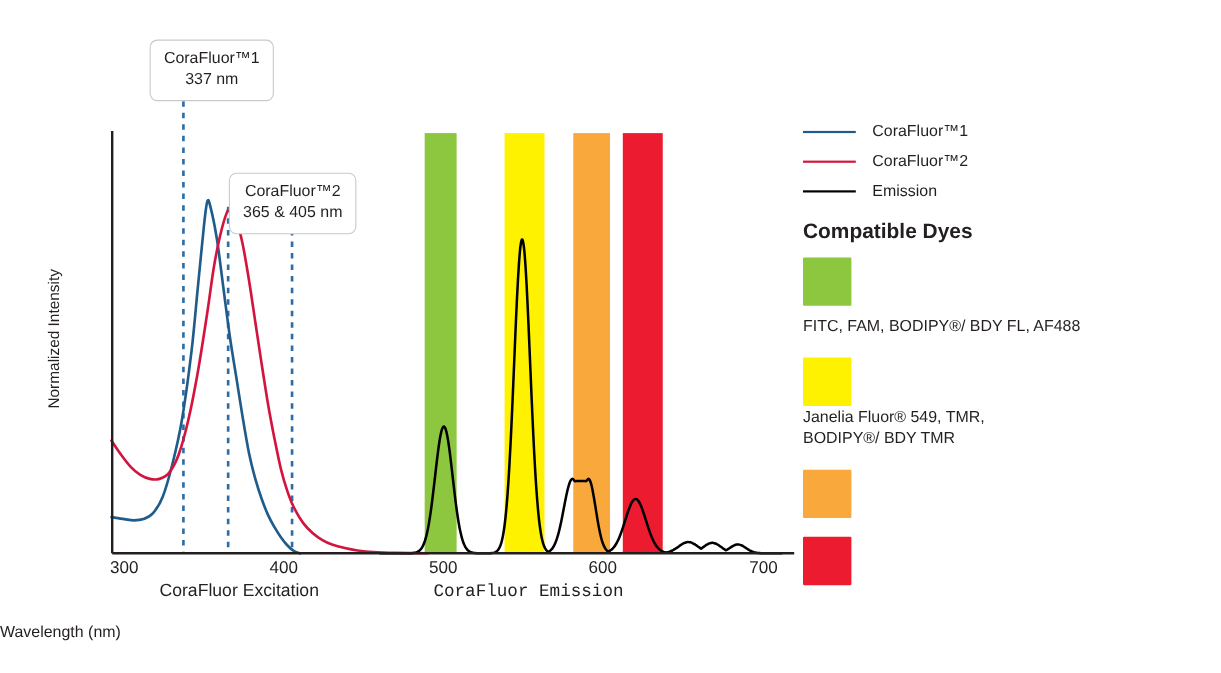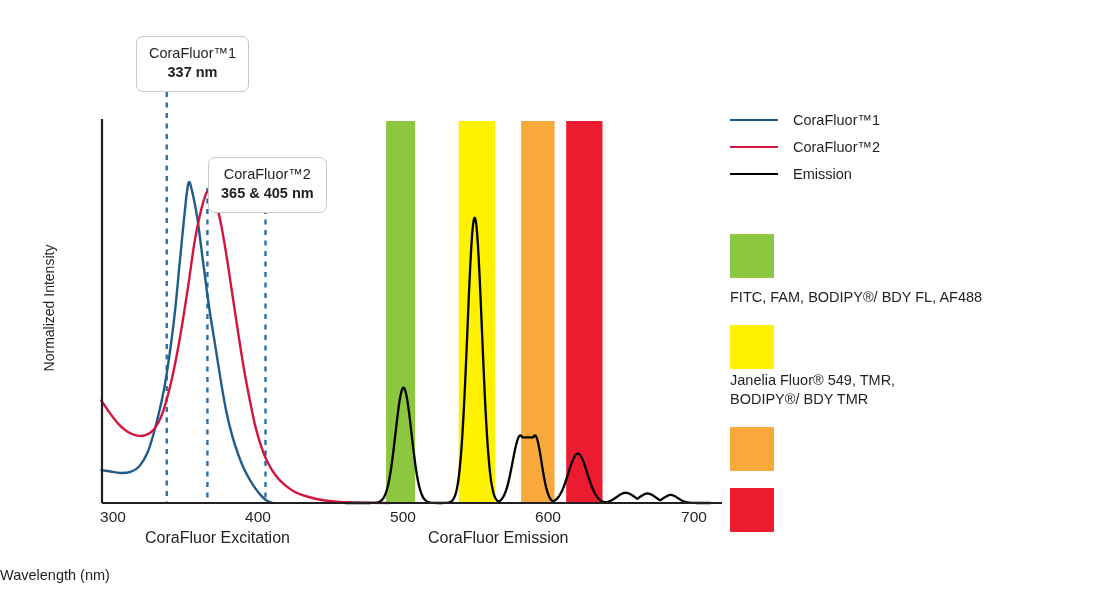--- a/index.html
+++ b/index.html
@@ -21,21 +21,21 @@
     background:#ffffff;
     text-align:center;
     font-size:14.5px;
     line-height:1.33;
     color:#231f20;
     padding:7px 12px 8px 12px;
     white-space:nowrap;
     box-sizing:border-box;
   }
   .callout .l1{display:block;}
-  .callout .l2{display:block;font-weight:bold;}
+  .callout .l2{display:block;}
   #callout-cf1{left:136px;top:36px;}
   #callout-cf2{left:208px;top:157px;}
 
   
   .tick-label{
     position:absolute;font-size:15.5px;color:#231f20;
     text-align:center;width:60px;
   }
   .axis-sublabel{
     position:absolute;font-size:16px;color:#231f20;
@@ -105,40 +105,41 @@
     <span class="l2">365 &amp; 405 nm</span>
   </div>
 
   <div class="tick-label" id="tick-300" style="left:83px;top:508px;">300</div>
   <div class="tick-label" id="tick-400" style="left:228px;top:508px;">400</div>
   <div class="tick-label" id="tick-500" style="left:373px;top:508px;">500</div>
   <div class="tick-label" id="tick-600" style="left:518px;top:508px;">600</div>
   <div class="tick-label" id="tick-700" style="left:664px;top:508px;">700</div>
 
   <div class="axis-sublabel" id="sub-exc" style="left:145px;top:529px;">CoraFluor Excitation</div>
-  <div class="axis-sublabel" id="sub-emi" style="left:428px;top:529px;">CoraFluor Emission</div>
+  <div class="axis-sublabel" id="sub-emi" style="left:394px;top:529px;font-family:Liberation Mono, monospace;">CoraFluor Emission</div>
 
   <div id="xaxis-title">Wavelength (nm)</div>
   <div id="yaxis-title">Normalized Intensity</div>
 
   <div class="legend">
     <div class="lg-row">
       <span class="lg-line" id="lgl-0" style="border-top-color: rgb(31, 92, 139);"></span>
       <span class="lg-text">CoraFluor™1</span>
     </div>
     <div class="lg-row">
       <span class="lg-line" id="lgl-1" style="border-top-color: rgb(211, 20, 63);"></span>
       <span class="lg-text">CoraFluor™2</span>
     </div>
     <div class="lg-row">
       <span class="lg-line" id="lgl-2" style="border-top-color: rgb(0, 0, 0);"></span>
       <span class="lg-text">Emission</span>
     </div>
   </div>
 
+  <div id="compatible-dyes-title">Compatible Dyes</div>
 
   <div class="dyes">
     <div class="dye-row">
       <span class="dye-sw" id="dsw-0" style="background: rgb(141, 198, 63);"></span>
       <span class="dye-text">FITC, FAM, BODIPY®/ BDY FL, AF488</span>
     </div>
     <div class="dye-row">
       <span class="dye-sw" id="dsw-1" style="background: rgb(255, 242, 0);"></span>
       <span class="dye-text two">Janelia Fluor® 549, TMR,
 BODIPY®/ BDY TMR</span>

